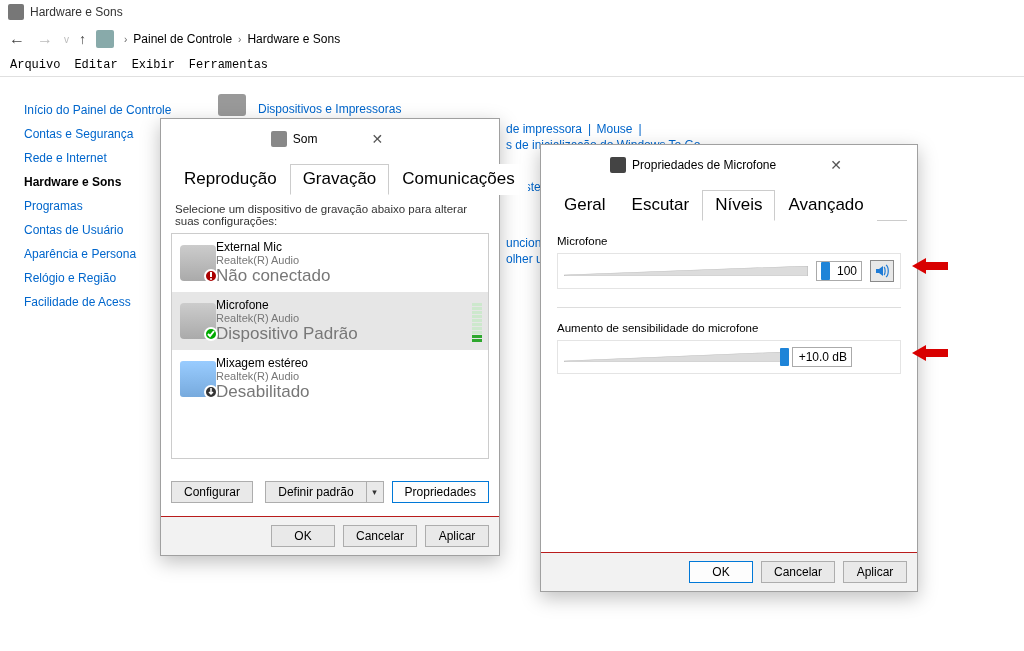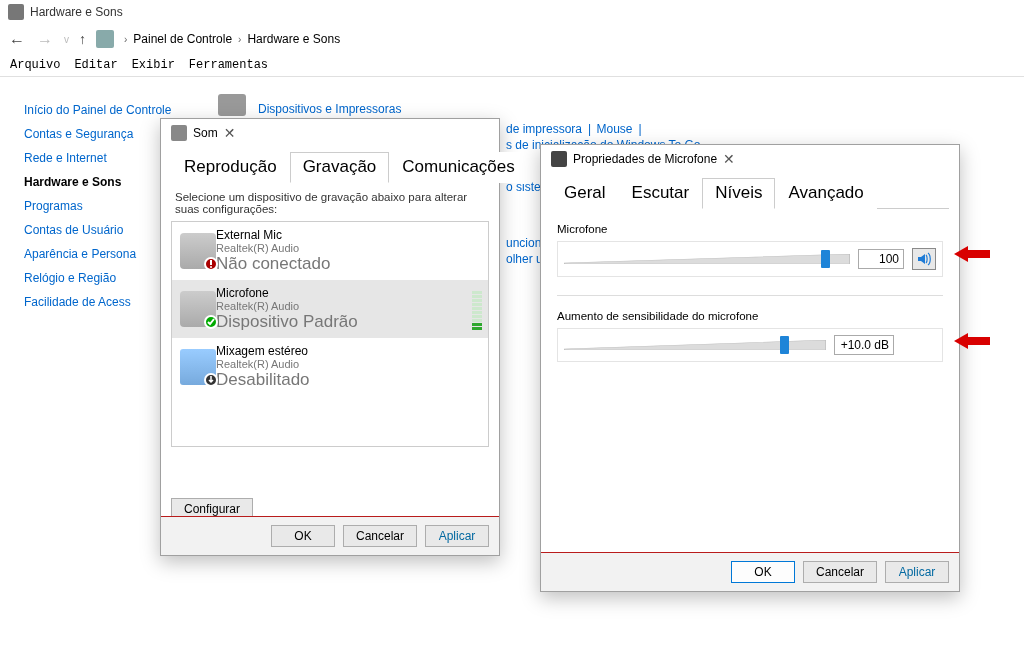--- a/index.html
+++ b/index.html
@@ -32,21 +32,21 @@
   .main { flex:1; padding:0 0 0 36px; }
   .section-head { display:flex; align-items:center; gap:12px; margin:6px 0 6px -18px; }
   .section-ico { width:28px; height:22px; background:#999; border-radius:3px; display:inline-block; }
   .section-title { color:#108a10; font-size:17px;margin-top:9px; }
   .main a { color:#0066cc; font-size:12px; text-decoration:none; margin-right:4px; cursor:pointer; }
   .link-row { margin:2px 0 2px 0; }
   .vbar { color:#0066cc; margin:0 2px; }
 
   
   .dialog { position:absolute; background:#fff; border:1px solid #a0a0a0; box-shadow:0 6px 18px rgba(0,0,0,0.25); }
-  .dlg-titlebar { display:flex; align-items:center; justify-content:flex-start; padding:4px 10px; font-size:12px; }
+  .dlg-titlebar { display:flex; align-items:center; justify-content:center; padding:10px 10px; font-size:12px;gap:48px; }
   .dlg-title-left { display:flex; align-items:center; gap:6px; }
   .dlg-ico { width:16px; height:16px; background:#888; border-radius:2px; display:inline-block; }
   .dlg-close { font-size:14px; color:#555; cursor:pointer; padding:2px 6px; }
 
   .tabs { display:flex; border-bottom:1px solid #ccc; margin:4px 10px 0 10px; }
   .tab { padding:4px 12px 5px 12px; font-size:17px; border:1px solid transparent; border-bottom:none; position:relative; top:1px; background:#f0f0f0; cursor:pointer; }
   .tab.active { background:#fff; border-color:#ccc; border-bottom:1px solid #fff; }
   .tabs.flat .tab { background:#fff; border:1px solid transparent; }
   .tabs.flat .tab.active { border:1px solid #ccc; border-bottom:1px solid #fff; }
 
@@ -62,48 +62,48 @@
   .dev-ico .badge.ok { background:#0a0; }
   .dev-ico .badge.down { background:#333; }
   .dev-ico .badge svg { width:10px; height:10px; display:block; margin:auto; }
   .dev-text .t1 { font-size:12px; color:#000; }
   .dev-text .t2 { font-size:11px; color:#777; }
   .dev-text .t3 { font-size:17px; color:#777; }
   .level-meter { position:absolute; right:6px; top:6px; width:10px; height:44px; display:flex; flex-direction:column-reverse; justify-content:flex-start; gap:1px; }
   .level-meter .bar { width:100%; height:3px; background:#cde8cd; }
   .level-meter .bar.on { background:#2ea82e; }
 
-  .sd-buttons { position:absolute; left:0; right:0; bottom:27px; padding:8px 10px; display:flex; justify-content:space-between; align-items:center; }
+  .sd-buttons { position:absolute; left:0; right:0; bottom:44px; padding:8px 10px; display:flex; justify-content:space-between; align-items:center; }
   .btn { font-size:12px; padding:3px 12px; border:1px solid #adadad; background:#e9e9e9; cursor:pointer; }
   .btn:not(.default) { outline:none; }
   .btn.default { border:1px solid #0078d7; background:#fdfdfd; }
   .split-btn { display:flex; }
   .split-btn .btn { border-right:none; }
   .split-btn .caret { border:1px solid #adadad; background:#e9e9e9; width:18px; display:flex; align-items:center; justify-content:center; cursor:pointer; font-size:9px; color:#333; }
 
   .dlg-footer { position:absolute; left:0; right:0; bottom:0; padding:8px 10px; display:flex; justify-content:flex-end; gap:8px; background:#f2f2f2; border-top:1px solid #b91c1c; }
 
   
-  #mic-dialog { left:540px; top:144px; width:420px; height:448px; }
+  #mic-dialog { left:540px; top:144px; width:378px; height:448px; }
   #mic-dialog .body { padding:14px 16px 0 16px; }
   .group-label { font-size:11.5px; color:#000; margin-bottom:6px; }
   .slider-row { display:flex; align-items:center; gap:8px; border:1px solid #e4e4e4; padding:6px; position:relative; }
   .slider-track-wrap { position:relative; flex:1; height:18px; }
   .wedge { position:absolute; left:0; top:4px; width:100%; height:10px; }
   .wedge svg { width:100%; height:100%; display:block; }
   .thumb { position:absolute; top:0; width:9px; height:18px; background:#1e84d8; border-radius:1px; }
   .num-box { width:46px; height:20px; border:1px solid #aaa; text-align:right; padding:0 4px; font-size:12px; line-height:18px; background:#fff; }
   .spk-btn { width:24px; height:22px; border:1px solid #8a8a8a; background:#e8e8e8; display:flex; align-items:center; justify-content:center; cursor:pointer; }
   .spk-btn svg { width:16px; height:16px; }
   .hr { border:none; border-top:1px solid #ddd; margin:18px 0 14px 0; }
 
   
   .red-arrow { width:36px; height:20px; }
 
-  .disabled { color:#0369a1; }
+  .disabled { color:#000000; }
 </style>
 </head>
 <body>
 
 <div class="titlebar">
   <span class="ico"></span>
   <span>Hardware e Sons</span>
 </div>
 
 <div class="navbar">
@@ -231,20 +231,27 @@
       <div class="dev-text">
         <div class="t1">Mixagem estéreo</div>
         <div class="t2">Realtek(R) Audio</div>
         <div class="t3">Desabilitado</div>
       </div>
     </div>
   </div>
 
   <div class="sd-buttons">
     <button class="btn">Configurar</button>
+    <div style="display:flex; gap:8px;">
+      <div class="split-btn">
+        <button class="btn">Definir padrão</button>
+        <div class="caret">▾</div>
+      </div>
+      <button class="btn default">Propriedades</button>
+    </div>
   </div>
 
   <div class="dlg-footer">
     <button class="btn" style="min-width:64px;">OK</button>
     <button class="btn" style="min-width:64px;">Cancelar</button>
     <button class="btn disabled" style="min-width:64px;">Aplicar</button>
   </div>
 </div>
 
 <div class="dialog" id="mic-dialog">

